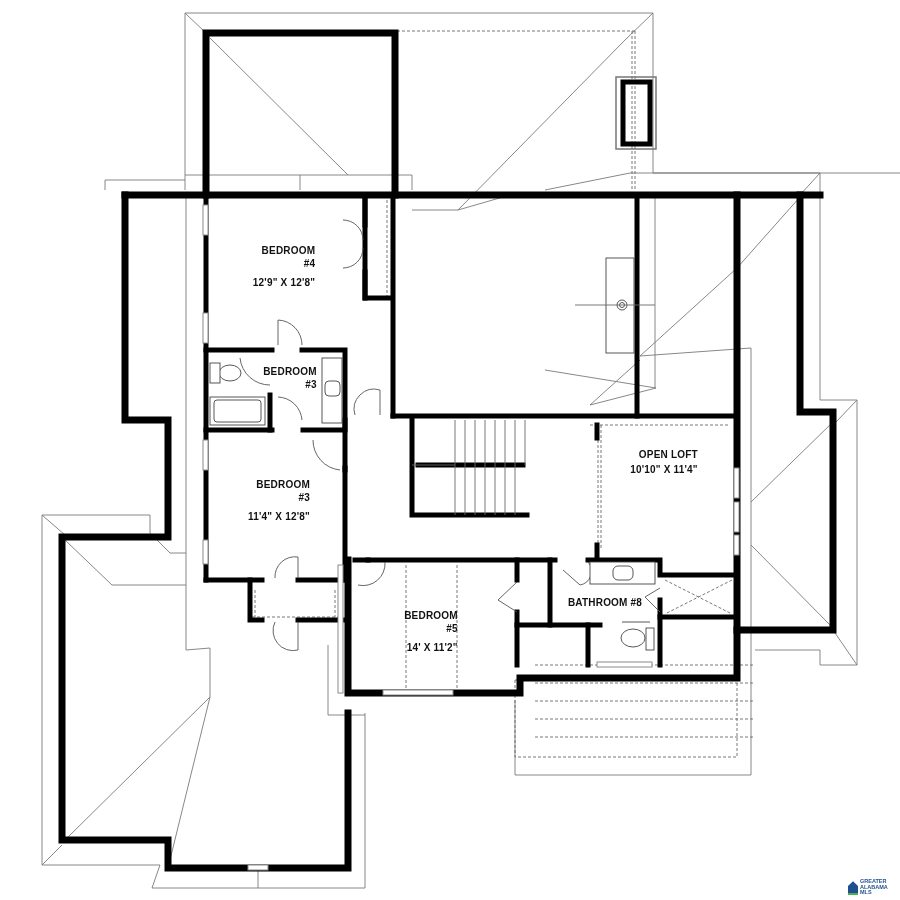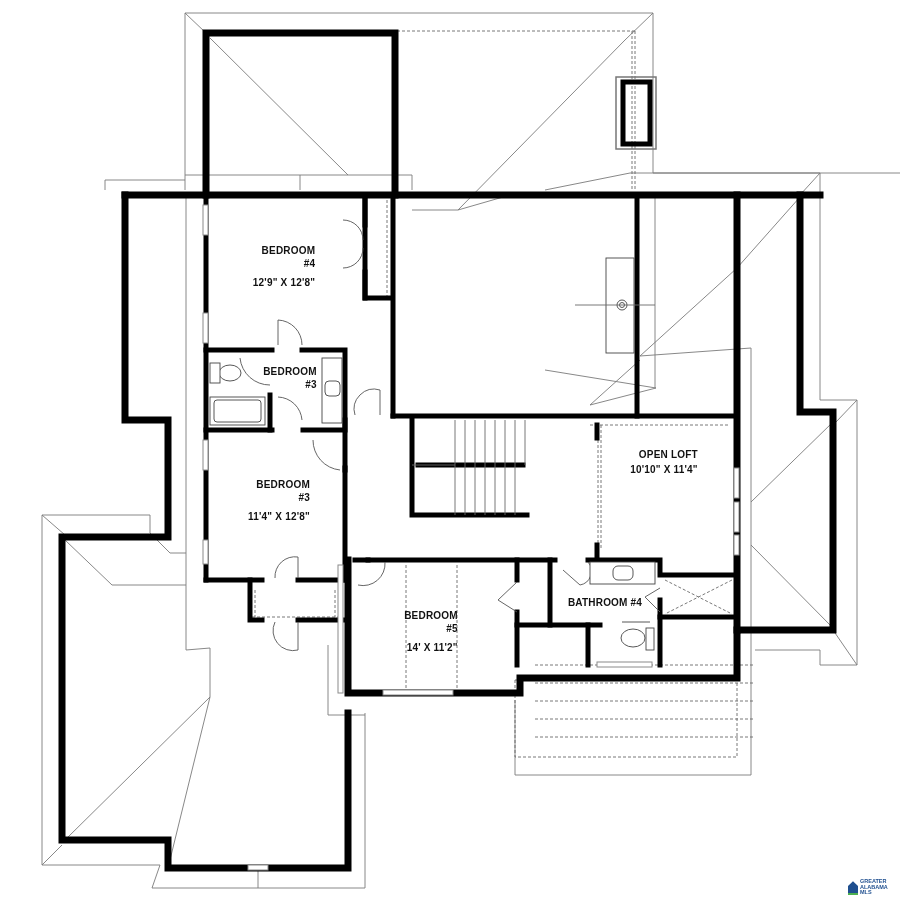--- a/index.html
+++ b/index.html
@@ -222,21 +222,21 @@
   <span class="dim" style="margin-top:2px;">10'10" X 11'4"</span>
 </div>
 
 <div class="label" style="left:431px; top:609px;">
   <span>BEDROOM</span><br>
   <span>#5</span>
   <span class="dim">14' X 11'2"</span>
 </div>
 
 <div class="label" style="left:605px; top:596px;">
-  <span>BATHROOM #4</span>
+  <span>BATHROOM #8</span>
 </div>
 
 <div class="logo">
   <div style="position:relative;">
     <div class="logo-house"></div>
     <div class="logo-bar"></div>
   </div>
   <div class="logo-text">
     <div>GREATER</div>
     <div>ALABAMA</div>

